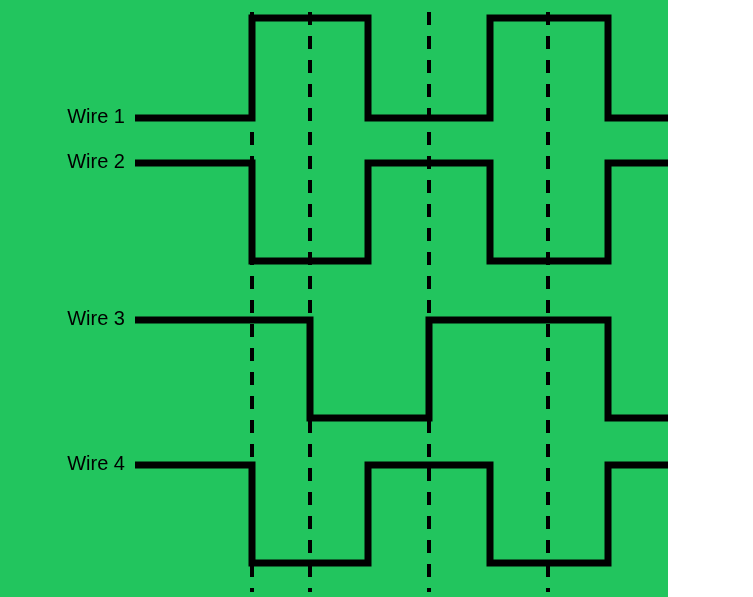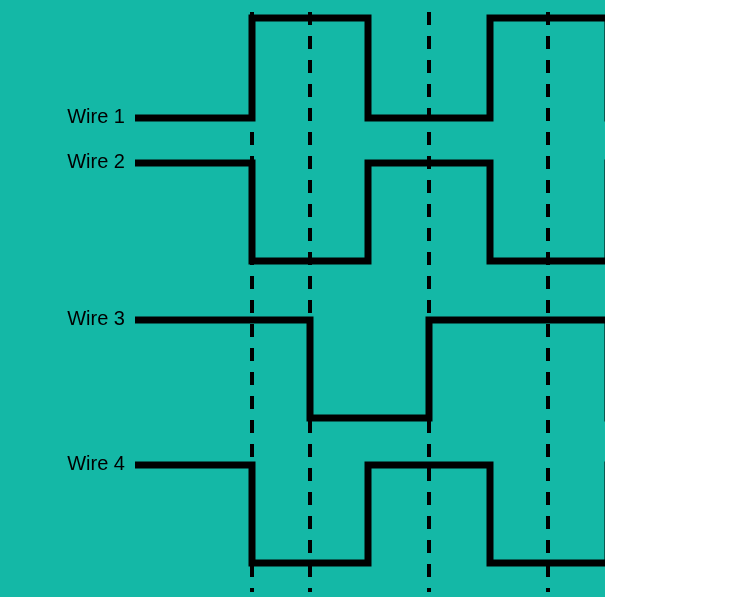--- a/index.html
+++ b/index.html
@@ -6,23 +6,23 @@
   html, body {
     margin: 0;
     padding: 0;
     background: #ffffff;
   }
   body {
     font-family: "Liberation Sans", sans-serif;
   }
   #diagram-root {
     position: relative;
-    width: 605px;
+    width: 668px;
     height: 597px;
-    background: #14b8a6;
+    background: #22c55e;
     overflow: hidden;
   }
   #timing-svg {
     position: absolute;
     left: 0;
     top: 0;
     width: 753px;
     height: 597px;
     display: block;
   }

